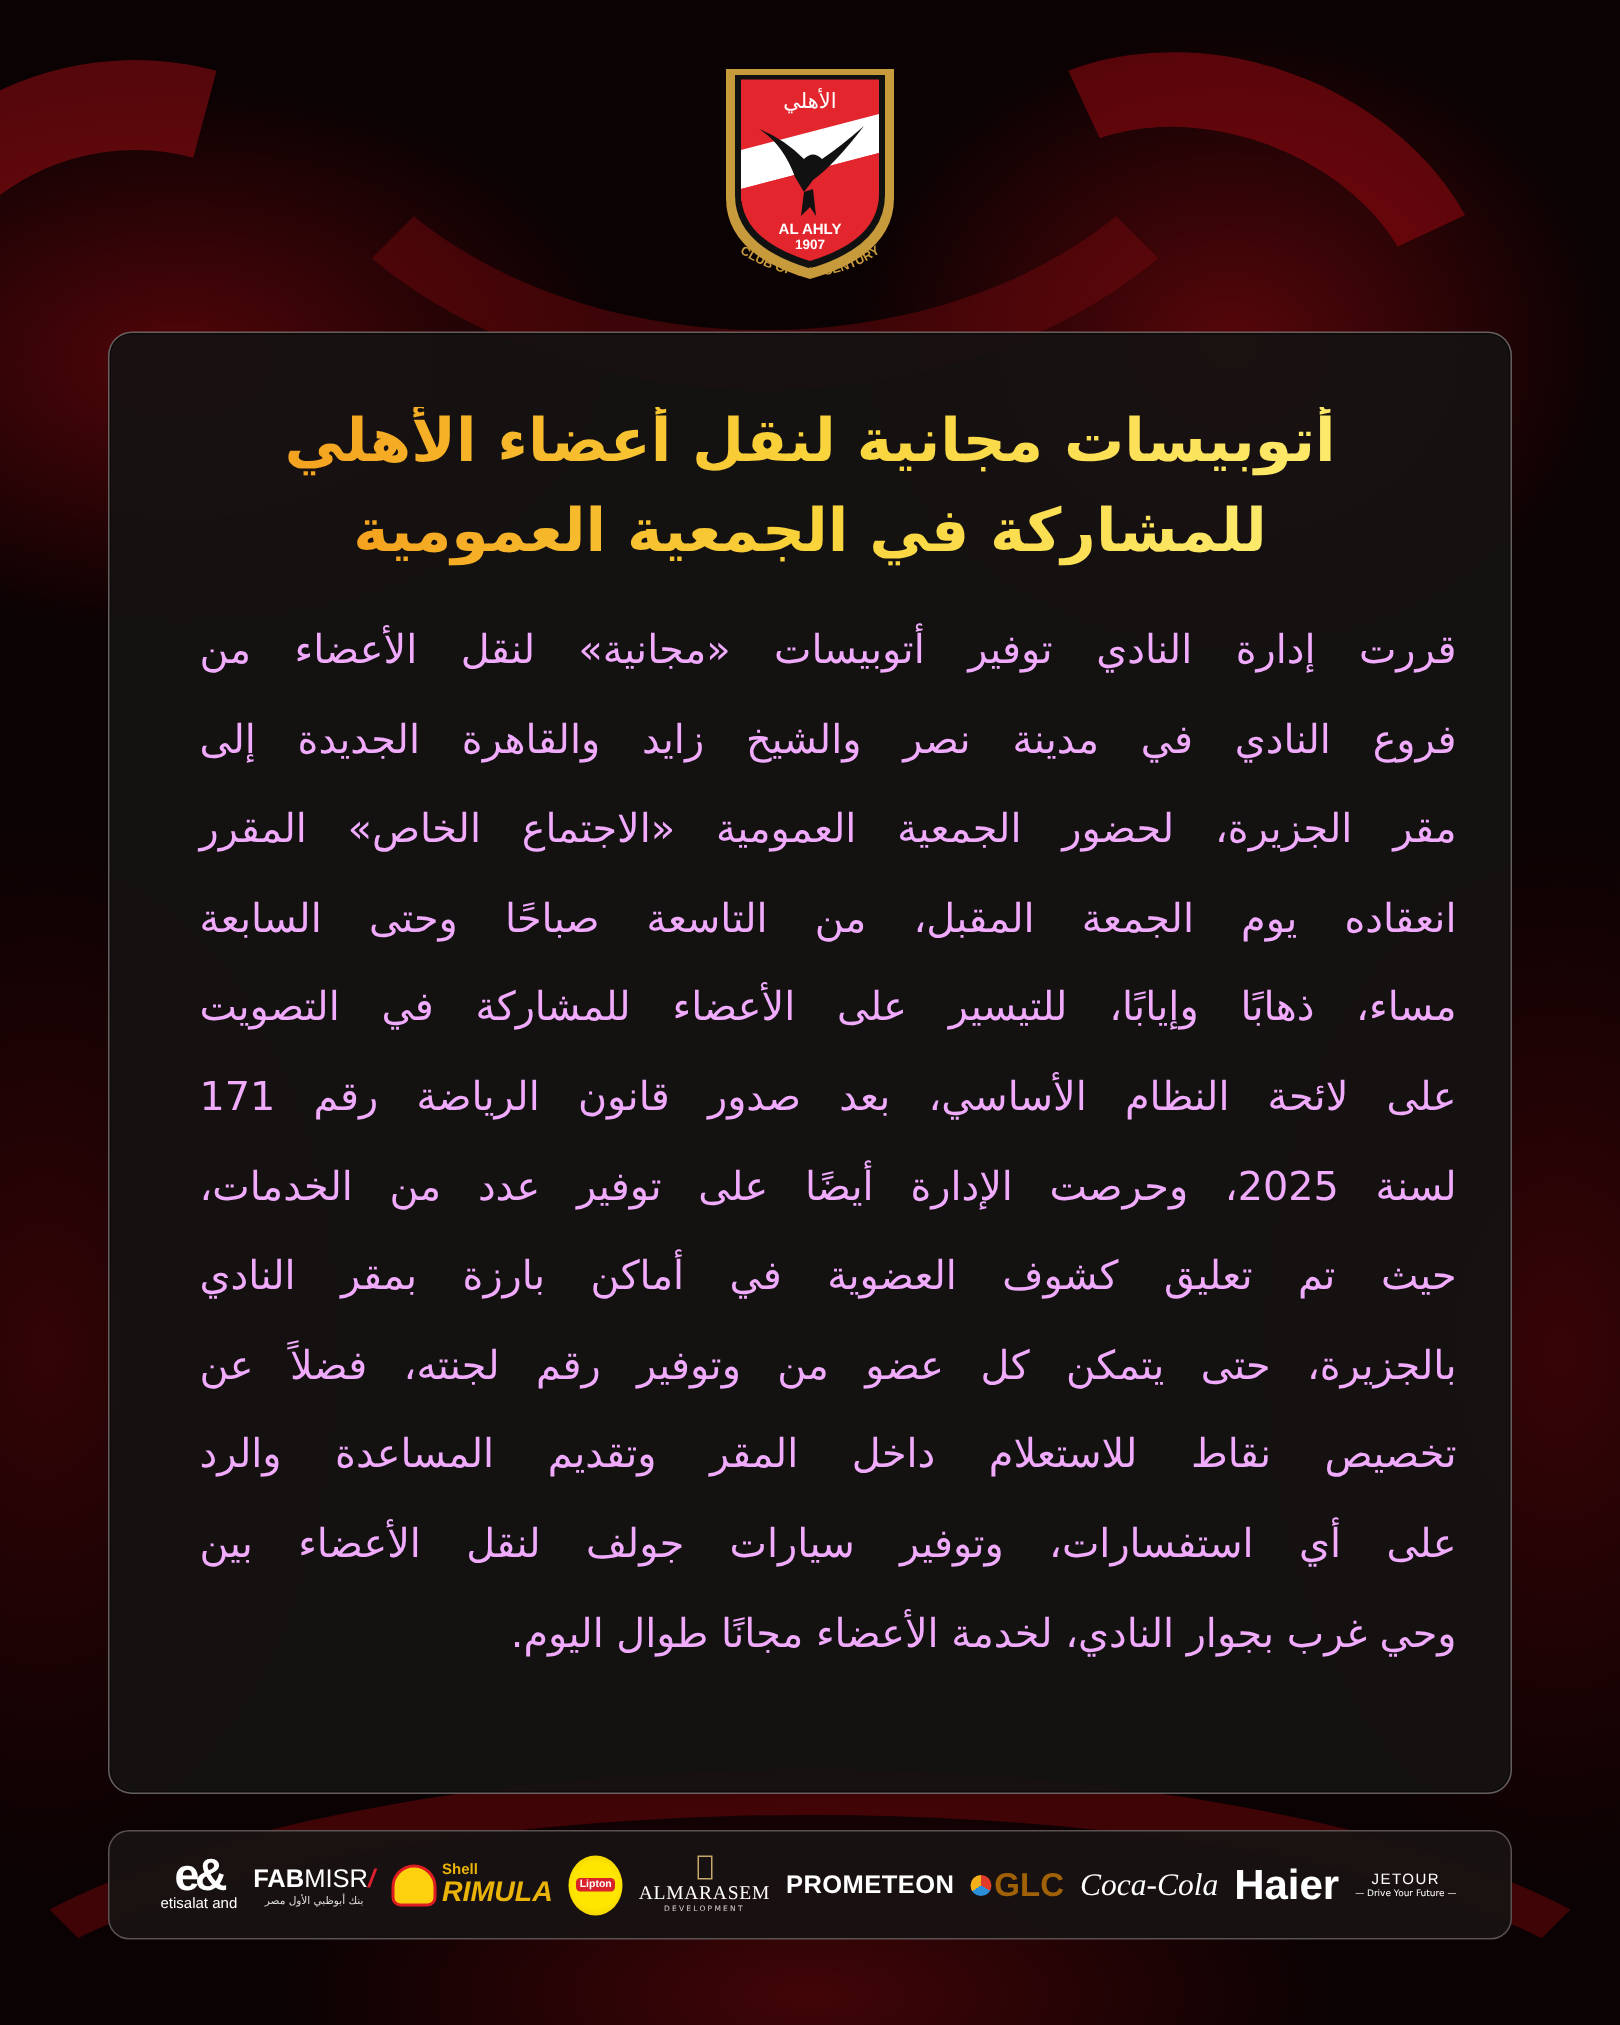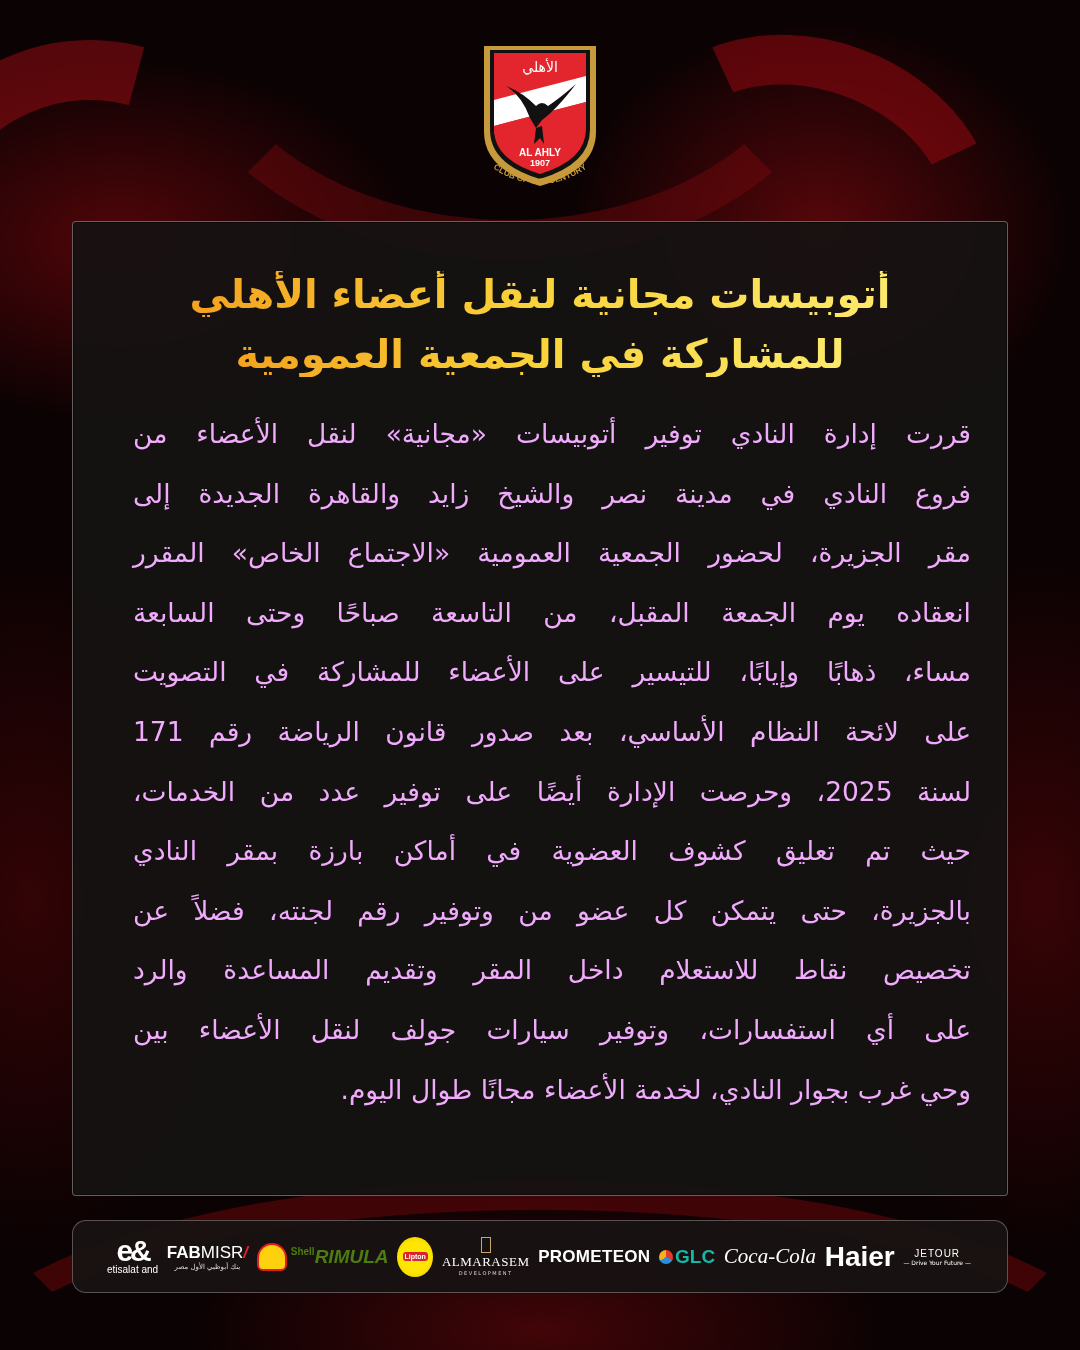--- a/index.html
+++ b/index.html
@@ -19,21 +19,21 @@
     .s1 { left: -120px; top: 40px; width: 420px; height: 420px; border-width: 60px; transform: rotate(-30deg); }
     .s2 { left: 160px; top: -260px; width: 700px; height: 520px; border-width: 40px; border-color: transparent transparent rgba(120,8,14,0.45) transparent; }
     .s3 { left: 620px; top: 40px; width: 380px; height: 300px; border-width: 50px; transform: rotate(20deg); border-color: rgba(150,10,16,0.55) transparent transparent transparent; }
     .s4 { left: -60px; top: 1180px; width: 1200px; height: 400px; border-width: 30px; border-color: rgba(140,8,12,0.4) transparent transparent transparent; }
 
     
     .logo { position: absolute; left: 476px; top: 40px; width: 128px; height: 152px; }
 
     
     .card { position: absolute; left: 72px; top: 221px; width: 936px; height: 975px;
-      border-radius: 4px; background: rgba(22,18,18,0.93);
+      border-radius: 16px; background: rgba(22,18,18,0.93);
       border: 1.5px solid rgba(170,160,160,0.55);
       box-shadow: 0 0 0 1px rgba(0,0,0,0.4) inset; }
     .title { position: absolute; left: 0; right: 0; top: 42px; direction: rtl; text-align: center;
       font-family: "DejaVu Sans", sans-serif; font-weight: bold; font-size: 40px; line-height: 60px;
       color: #f7c230; }
     .title-line { display: block; }
     .title-line span { background: linear-gradient(90deg, #f4a21f 0%, #f9d33a 50%, #fde96a 100%);
       -webkit-background-clip: text; background-clip: text; color: transparent; }
     .body { position: absolute; left: 36px; right: 36px; top: 182px; direction: rtl;
       color: #f0abfc; font-family: "DejaVu Sans", sans-serif; font-size: 26.5px; line-height: 59.6px; margin-left: 24px; }
@@ -47,33 +47,33 @@
       display: flex; align-items: center; justify-content: space-between; padding: 0 36px 0 34px; }
     .sp { display: flex; flex-direction: column; align-items: center; justify-content: center; color: #fff; white-space: nowrap; }
     .sp-eand .mark { font-family: "Liberation Sans", sans-serif; font-weight: bold; font-size: 30px; line-height: 26px; letter-spacing: -3px; }
     .sp-eand .sub { font-family: "Liberation Sans", sans-serif; font-size: 10px; }
     .sp-fab .mark { font-family: "Liberation Sans", sans-serif; font-size: 17px; }
     .sp-fab .mark b { font-weight: bold; }
     .sp-fab .mark i { color: #e0202e; font-style: italic; font-weight: bold; }
     .sp-fab .sub { font-size: 7px; direction: rtl; opacity: 0.85; }
     .sp-shell { flex-direction: row; gap: 4px; }
     .shell-icon { width: 30px; height: 28px; border-radius: 15px 15px 6px 6px; background: #fdd10e; border: 2.5px solid #dd1d21; }
-    .sp-shell .words { display: flex; flex-direction: row; color: #4d7c0f; font-family: "Liberation Sans", sans-serif; font-weight: bold; line-height: 1; }
+    .sp-shell .words { display: flex; flex-direction: column; color: #eab308; font-family: "Liberation Sans", sans-serif; font-weight: bold; line-height: 1; }
     .sp-shell .words .a { font-size: 10px; }
     .sp-shell .words .b { font-size: 19px; font-style: italic; }
     .lipton-icon { width: 36px; height: 40px; border-radius: 50%; background: radial-gradient(circle, #ffe600 55%, #e9c400 100%);
       display: flex; align-items: center; justify-content: center; }
     .lipton-icon span { background: #d9232a; color: #fff; font-size: 7px; font-weight: bold; padding: 1px 2px; border-radius: 3px; font-family: "Liberation Sans", sans-serif; }
     .sp-alm .mark { font-family: "Liberation Serif", serif; font-size: 13px; letter-spacing: 0.5px; }
     .sp-alm .crest { width: 10px; height: 16px; border: 1.5px solid #c6a86a; margin-bottom: 1px; }
     .sp-alm .sub { font-size: 5px; letter-spacing: 1.5px; opacity: 0.8; }
     .sp-prom .mark { font-family: "Liberation Sans", sans-serif; font-weight: bold; font-size: 17px; letter-spacing: 0.3px; }
     .sp-glc { flex-direction: row; gap: 2px; }
     .glc-dot { width: 14px; height: 14px; border-radius: 50%; background: conic-gradient(#e23b2a 0 33%, #2c8fd9 0 66%, #f4b11a 0); }
-    .sp-glc .mark { color: #14b8a6; font-family: "Liberation Sans", sans-serif; font-weight: bold; font-size: 19px; }
+    .sp-glc .mark { color: #a16207; font-family: "Liberation Sans", sans-serif; font-weight: bold; font-size: 22px; }
     .sp-coke .mark { font-family: "Liberation Serif", serif; font-style: italic; font-size: 21px; }
     .sp-haier .mark { font-family: "Liberation Sans", sans-serif; font-weight: bold; font-size: 28px; }
     .sp-jet .mark { font-family: "Liberation Sans", sans-serif; font-size: 10px; letter-spacing: 1px; }
     .sp-jet .sub { font-size: 6px; }
   </style>
 </head>
 <body>
 
 <div class="bg">
   <div class="swirl s1"></div>

